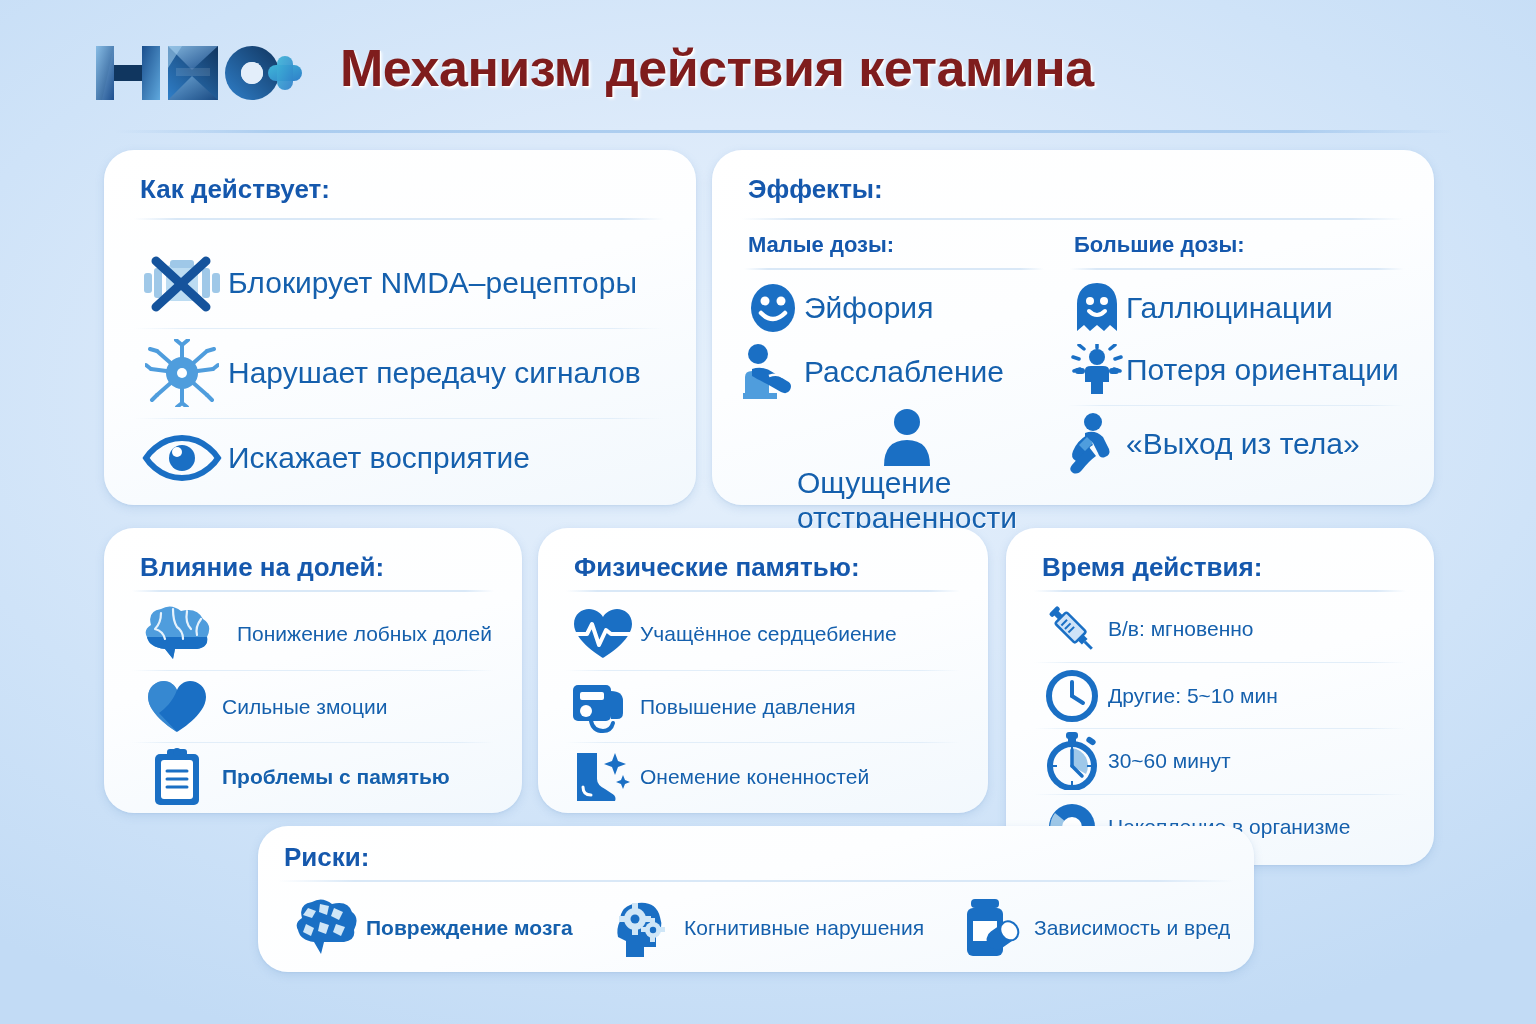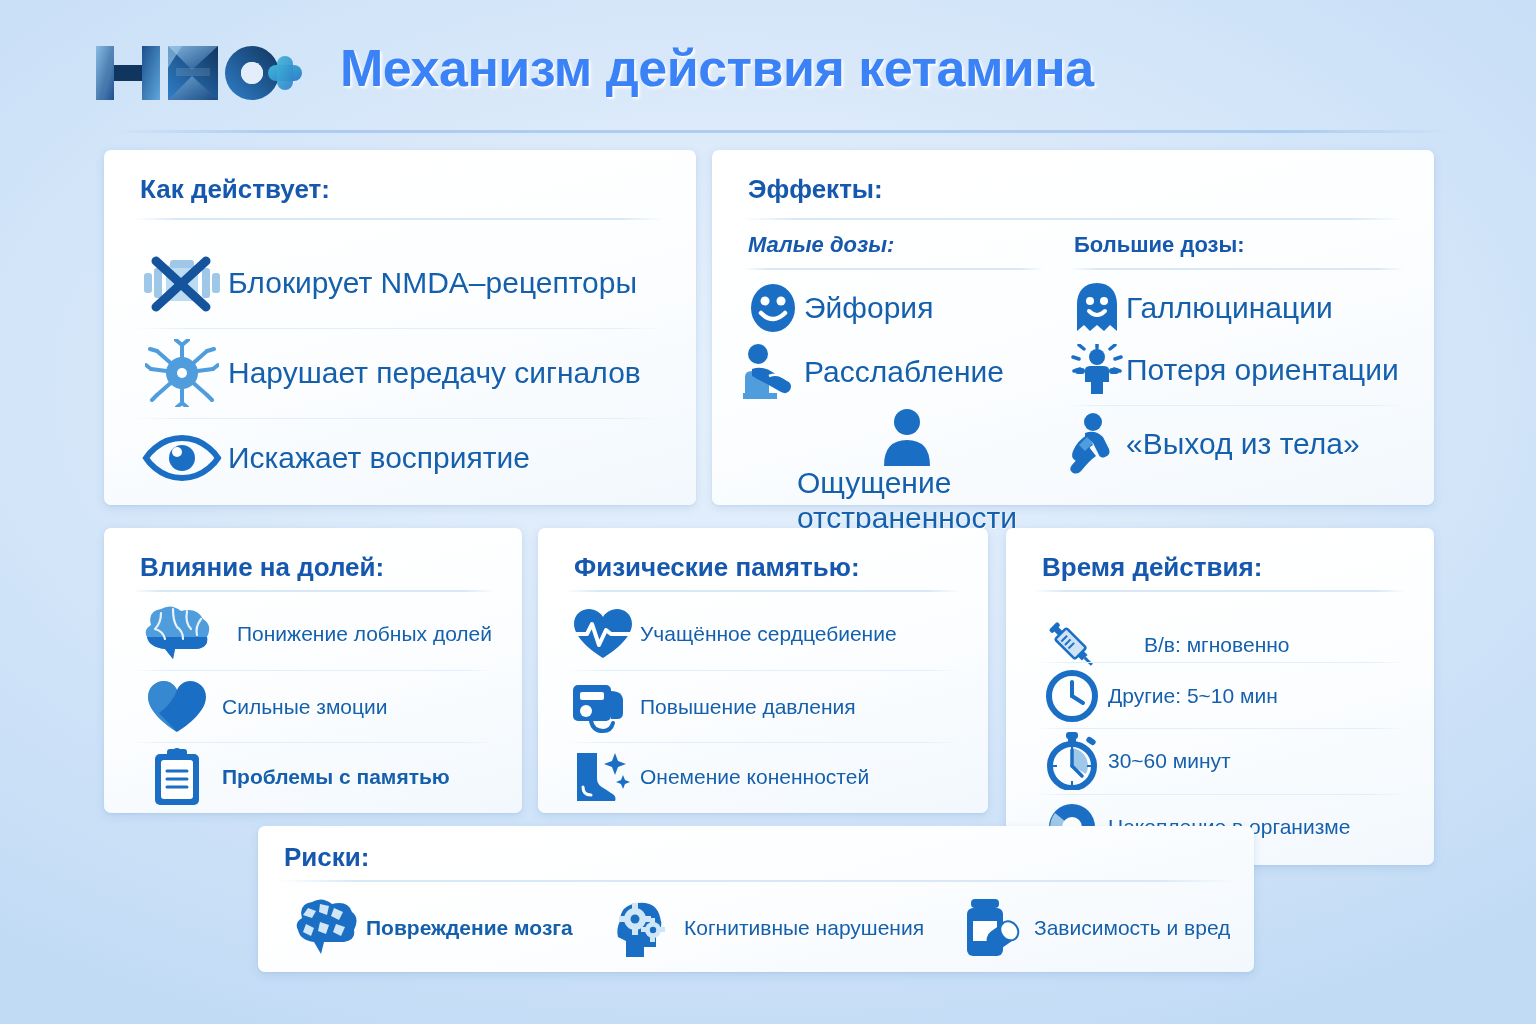--- a/index.html
+++ b/index.html
@@ -14,35 +14,35 @@
       radial-gradient(ellipse 1200px 700px at 48% 38%, #e6f1fc 0%, #dceafa 38%, #cfe3f8 68%, #c2dbf5 100%);
   }
   #stage { position: absolute; inset: 0; }
 
   
   .header { position: absolute; left: 92px; top: 32px; width: 1360px; height: 92px; }
   .logo { position: absolute; left: 0; top: 6px; width: 210px; height: 70px; }
   .page-title {
     position: absolute; left: 248px; top: 6px;
     font-size: 52px; font-weight: bold; letter-spacing: -0.5px;
-    color: #3b82f6;
+    color: #7f1d1d;
     text-shadow: 1px 1px 0 #ffffff, 2px 2px 3px rgba(255,255,255,.9);
     white-space: nowrap;
   }
   .header-rule {
     position: absolute; left: 22px; top: 98px; width: 1340px; height: 3px;
     background: linear-gradient(to right, rgba(255,255,255,0) 0%, rgba(157,196,236,.75) 12%, rgba(157,196,236,.75) 88%, rgba(255,255,255,0) 100%);
     border-radius: 2px;
   }
 
   
   .card {
     position: absolute;
     background: linear-gradient(165deg, #ffffff 0%, #fdfeff 45%, #f2f8fd 100%);
-    border-radius: 7px;
+    border-radius: 30px;
     box-shadow: 0 3px 10px rgba(90,140,195,.18), 0 1px 2px rgba(90,140,195,.10);
   }
   .card-title {
     position: absolute; left: 36px; top: 24px;
     font-size: 26px; font-weight: bold; color: #1558ad;
     text-shadow: 1px 1px 0 rgba(255,255,255,.95);
     white-space: nowrap;
   }
   .card-rule {
     position: absolute; height: 2px;
@@ -171,21 +171,21 @@
         </svg>
       </div>
       <div class="lbl">Искажает восприятие</div>
     </div>
   </div>
 
   <div class="card" style="left:712px; top:150px; width:722px; height:355px;">
     <div class="card-title">Эффекты:</div>
     <div class="card-rule" style="left:30px; top:68px; width:662px;"></div>
 
-    <div class="sub-title" style="left:36px; top:82px;font-style:italic;">Малые дозы:</div>
+    <div class="sub-title" style="left:36px; top:82px;">Малые дозы:</div>
     <div class="card-rule" style="left:32px; top:118px; width:300px;"></div>
 
     <div class="item" style="left:30px; top:128px; width:320px; height:60px;">
       <div class="ic" style="width:62px;">
         <svg width="50" height="52" viewBox="0 0 50 52">
           <ellipse cx="25" cy="26" rx="22" ry="24" fill="#1a6fc4"></ellipse>
           <circle cx="17" cy="19" r="4.5" fill="#ffffff"></circle>
             <circle cx="33" cy="19" r="4.5" fill="#ffffff"></circle>
           <path d="M13 31 Q25 43 37 31" stroke="#ffffff" stroke-width="4.5" fill="none" stroke-linecap="round"></path>
         </svg>
@@ -354,21 +354,21 @@
         </svg>
       </div>
       <div class="lbl sm">Онемение коненностей</div>
     </div>
   </div>
 
   <div class="card" style="left:1006px; top:528px; width:428px; height:337px;">
     <div class="card-title">Время действия:</div>
     <div class="card-rule" style="left:28px; top:62px; width:372px;"></div>
 
-    <div class="item" style="left:30px; top:86px; width:380px; height:62px;gap:36px;">
+    <div class="item" style="left:30px; top:70px; width:380px; height:62px;">
       <div class="ic" style="width:72px;">
         <svg width="56" height="58" viewBox="0 0 56 58">
           <g transform="rotate(-45 28 29)">
             <rect x="22" y="2" width="12" height="5" rx="2" fill="#1a6fc4"></rect>
             <rect x="25" y="6" width="6" height="8" fill="#1a6fc4"></rect>
             <rect x="20" y="13" width="16" height="28" rx="2" fill="#cfe3f8" stroke="#1a6fc4" stroke-width="2.5"></rect>
             <g stroke="#1a6fc4" stroke-width="2">
                 <line x1="23" y1="19" x2="31" y2="19"></line>
                 <line x1="23" y1="24" x2="31" y2="24"></line>
                 <line x1="23" y1="29" x2="31" y2="29"></line>

